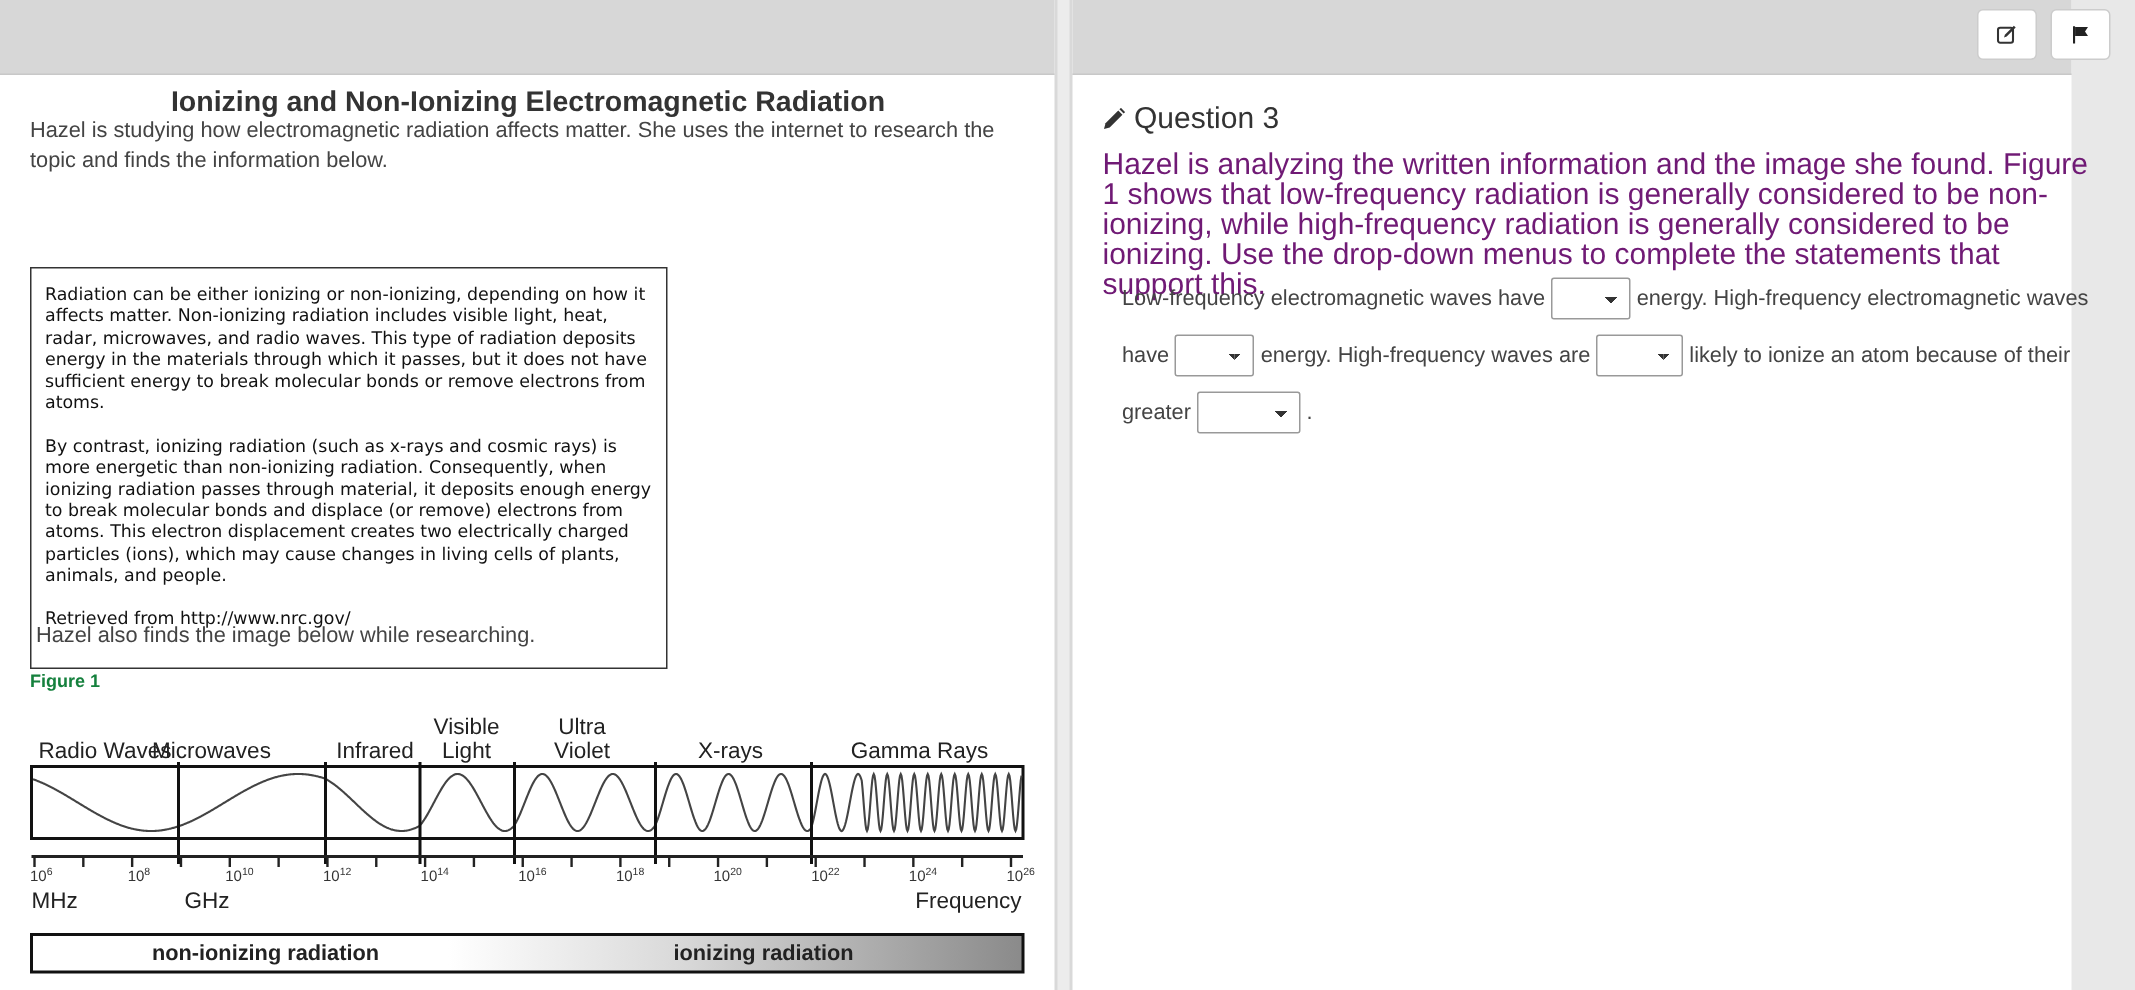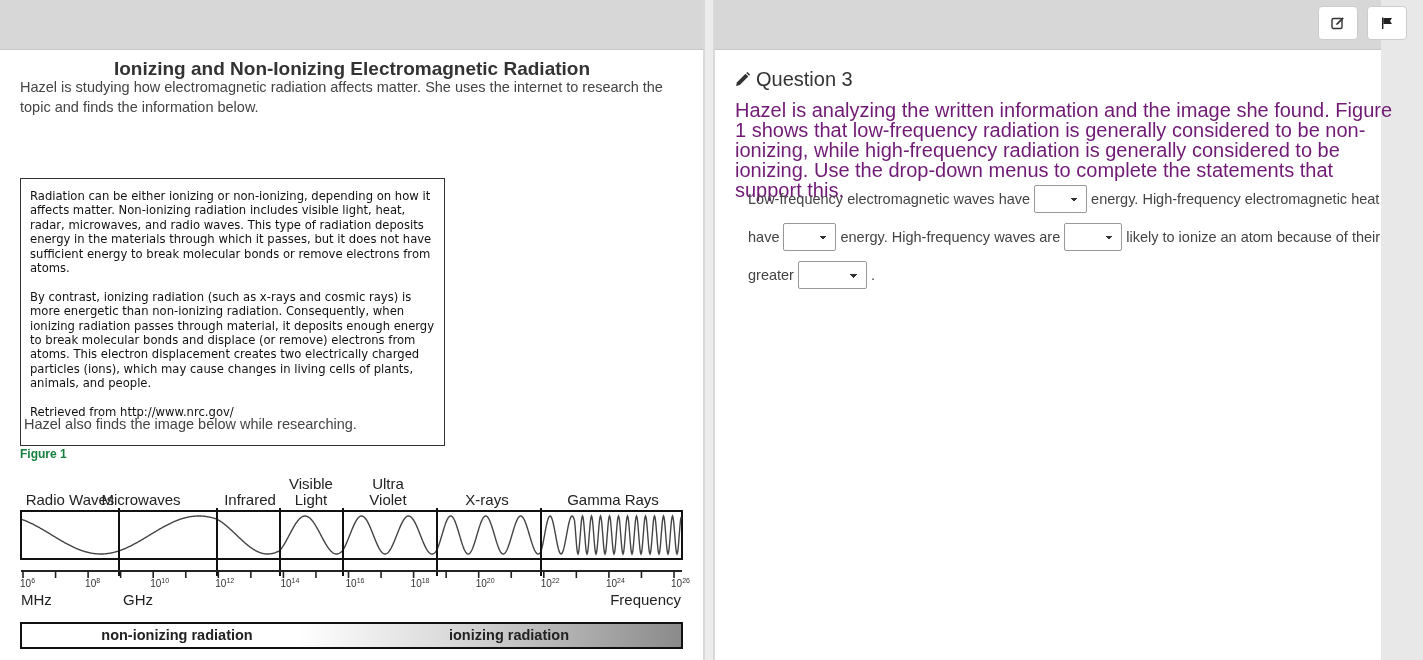--- a/index.html
+++ b/index.html
@@ -152,21 +152,21 @@
       <path d="M11.3 0.9 L12.3 -0.1 L15.1 2.7 L14.1 3.7 Z" fill="#333"></path>
     </svg>
     <span>Question 3</span>
   </div>
   <div class="q-text">Hazel is analyzing the written information and the image she found. Figure 1 shows that low-frequency radiation is generally considered to be non-ionizing, while high-frequency radiation is generally considered to be ionizing. Use the drop-down menus to complete the statements that support this.</div>
 
   <div class="answer">
     <div class="line">
       <span>Low-frequency electromagnetic waves have</span>
       <select class="sel1"><option></option></select>
-      <span>energy. High-frequency electromagnetic heat</span>
+      <span>energy. High-frequency electromagnetic waves</span>
     </div>
     <div class="line">
       <span>have</span>
       <select class="sel2"><option></option></select>
       <span>energy. High-frequency waves are</span>
       <select class="sel3"><option></option></select>
       <span>likely to ionize an atom because of their</span>
     </div>
     <div class="line">
       <span>greater</span>

